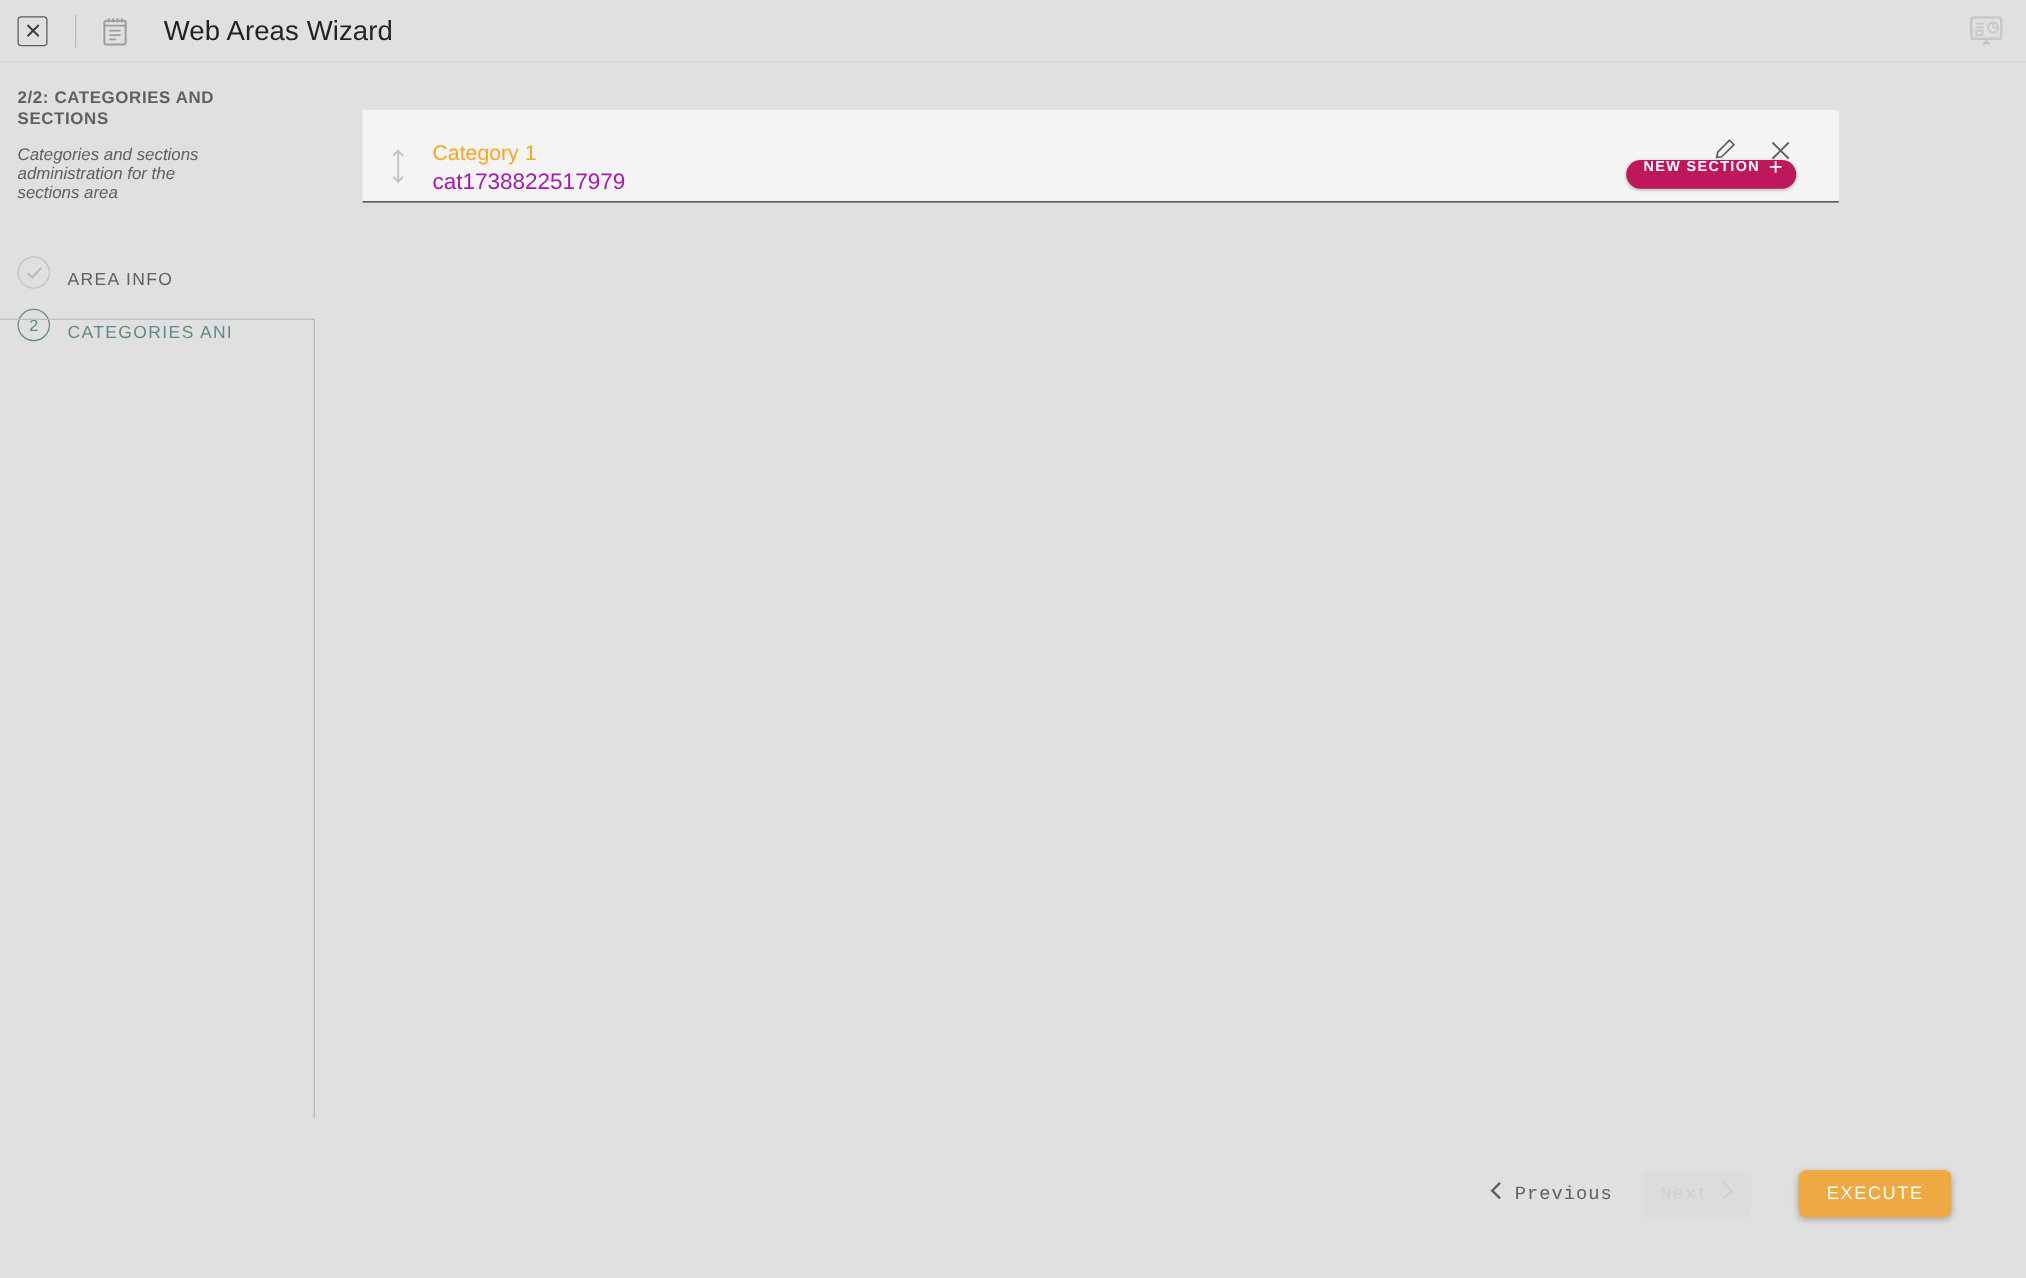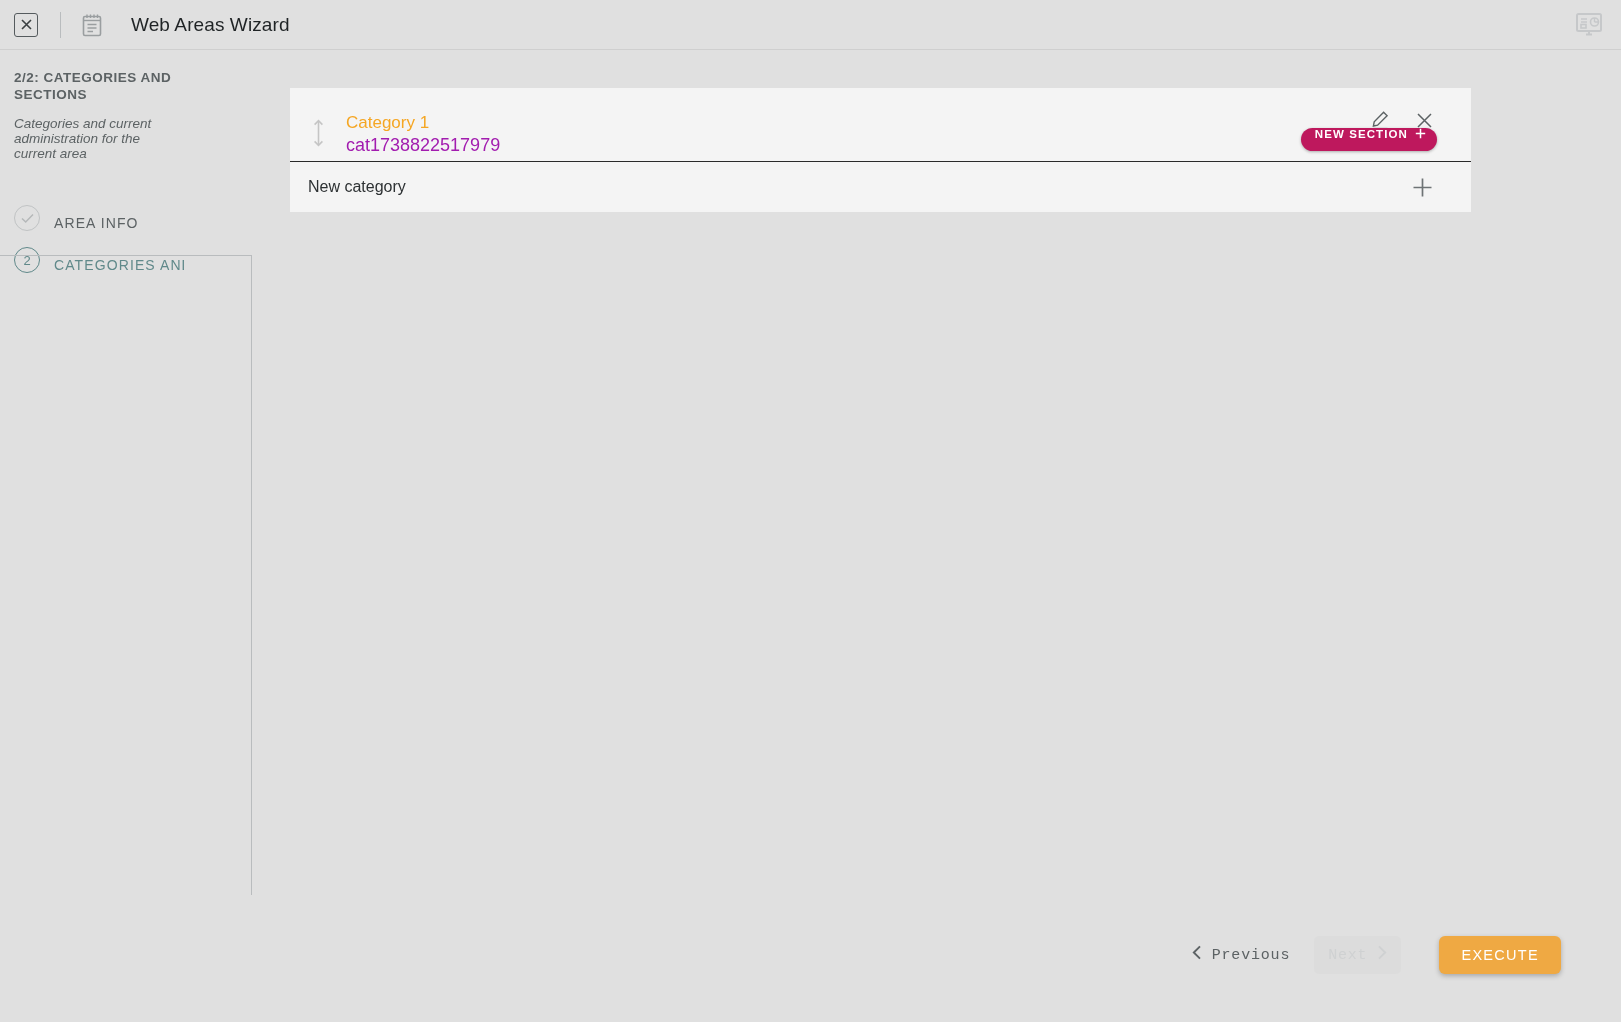--- a/index.html
+++ b/index.html
@@ -40,21 +40,21 @@
     background: #b9bcbe;
     margin: 0 18px 0 22px;
   }
   .tb-doc-icon {
     width: 26px; height: 26px;
     color: #9a9ea0;
     display: flex; align-items: center; justify-content: center;
   }
   .tb-title {
     margin-left: 26px;
-    font-size: 19px;
+    font-size: 22px;
     color: #1f2325;
     letter-spacing: .1px;
     white-space: nowrap;
   }
   .tb-right {
     margin-left: auto;
     margin-right: 14px;
     width: 36px; height: 36px;
     color: #c6c8ca;
     display: flex; align-items: center; justify-content: center;
@@ -280,21 +280,21 @@
       <path d="M7 8 H13 M7 11 H13" stroke="currentColor" stroke-width="1.6"></path>
       <rect x="7" y="13.5" width="5" height="3.5" fill="none" stroke="currentColor" stroke-width="1.6"></rect>
       <circle cx="20.5" cy="11" r="4" fill="none" stroke="currentColor" stroke-width="1.6"></circle>
       <path d="M20.5 11 V7 M20.5 11 H24.5" stroke="currentColor" stroke-width="1.4"></path>
     </svg>
   </div>
 </div>
 
 <div class="sidebar">
   <div class="side-title">2/2: CATEGORIES AND SECTIONS</div>
-  <div class="side-desc">Categories and current administration for the current area</div>
+  <div class="side-desc">Categories and sections administration for the sections area</div>
 
   <div class="steps">
     <div class="step">
       <div class="step-mark">
         <svg width="13" height="11" viewBox="0 0 13 11" aria-hidden="true">
           <path d="M1 5.5 L4.7 9 L12 1.4" stroke="currentColor" stroke-width="1.5" fill="none"></path>
         </svg>
       </div>
       <div class="step-label">AREA INFO</div>
     </div>
@@ -341,28 +341,20 @@
       <div class="pill-newsection">
         <span>NEW SECTION</span>
         <span>
           <svg width="11" height="11" viewBox="0 0 11 11" aria-hidden="true">
             <path d="M5.5 0.8 V10.2 M0.8 5.5 H10.2" stroke="currentColor" stroke-width="1.5"></path>
           </svg>
         </span>
       </div>
     </div>
 
-    <div class="newcat-row">
-      <div class="newcat-label">New category</div>
-      <div class="newcat-plus">
-        <svg width="21" height="21" viewBox="0 0 21 21" aria-hidden="true">
-          <path d="M10.5 1.5 V19.5 M1.5 10.5 H19.5" stroke="currentColor" stroke-width="1.7"></path>
-        </svg>
-      </div>
-    </div>
   </div>
 
 </div>
 
 <div class="footer">
   <button class="nav-btn">
     <span>
       <svg width="10" height="15" viewBox="0 0 10 15" aria-hidden="true">
         <path d="M8 1.3 L1.8 7.5 L8 13.7" stroke="currentColor" stroke-width="1.9" fill="none"></path>
       </svg>

